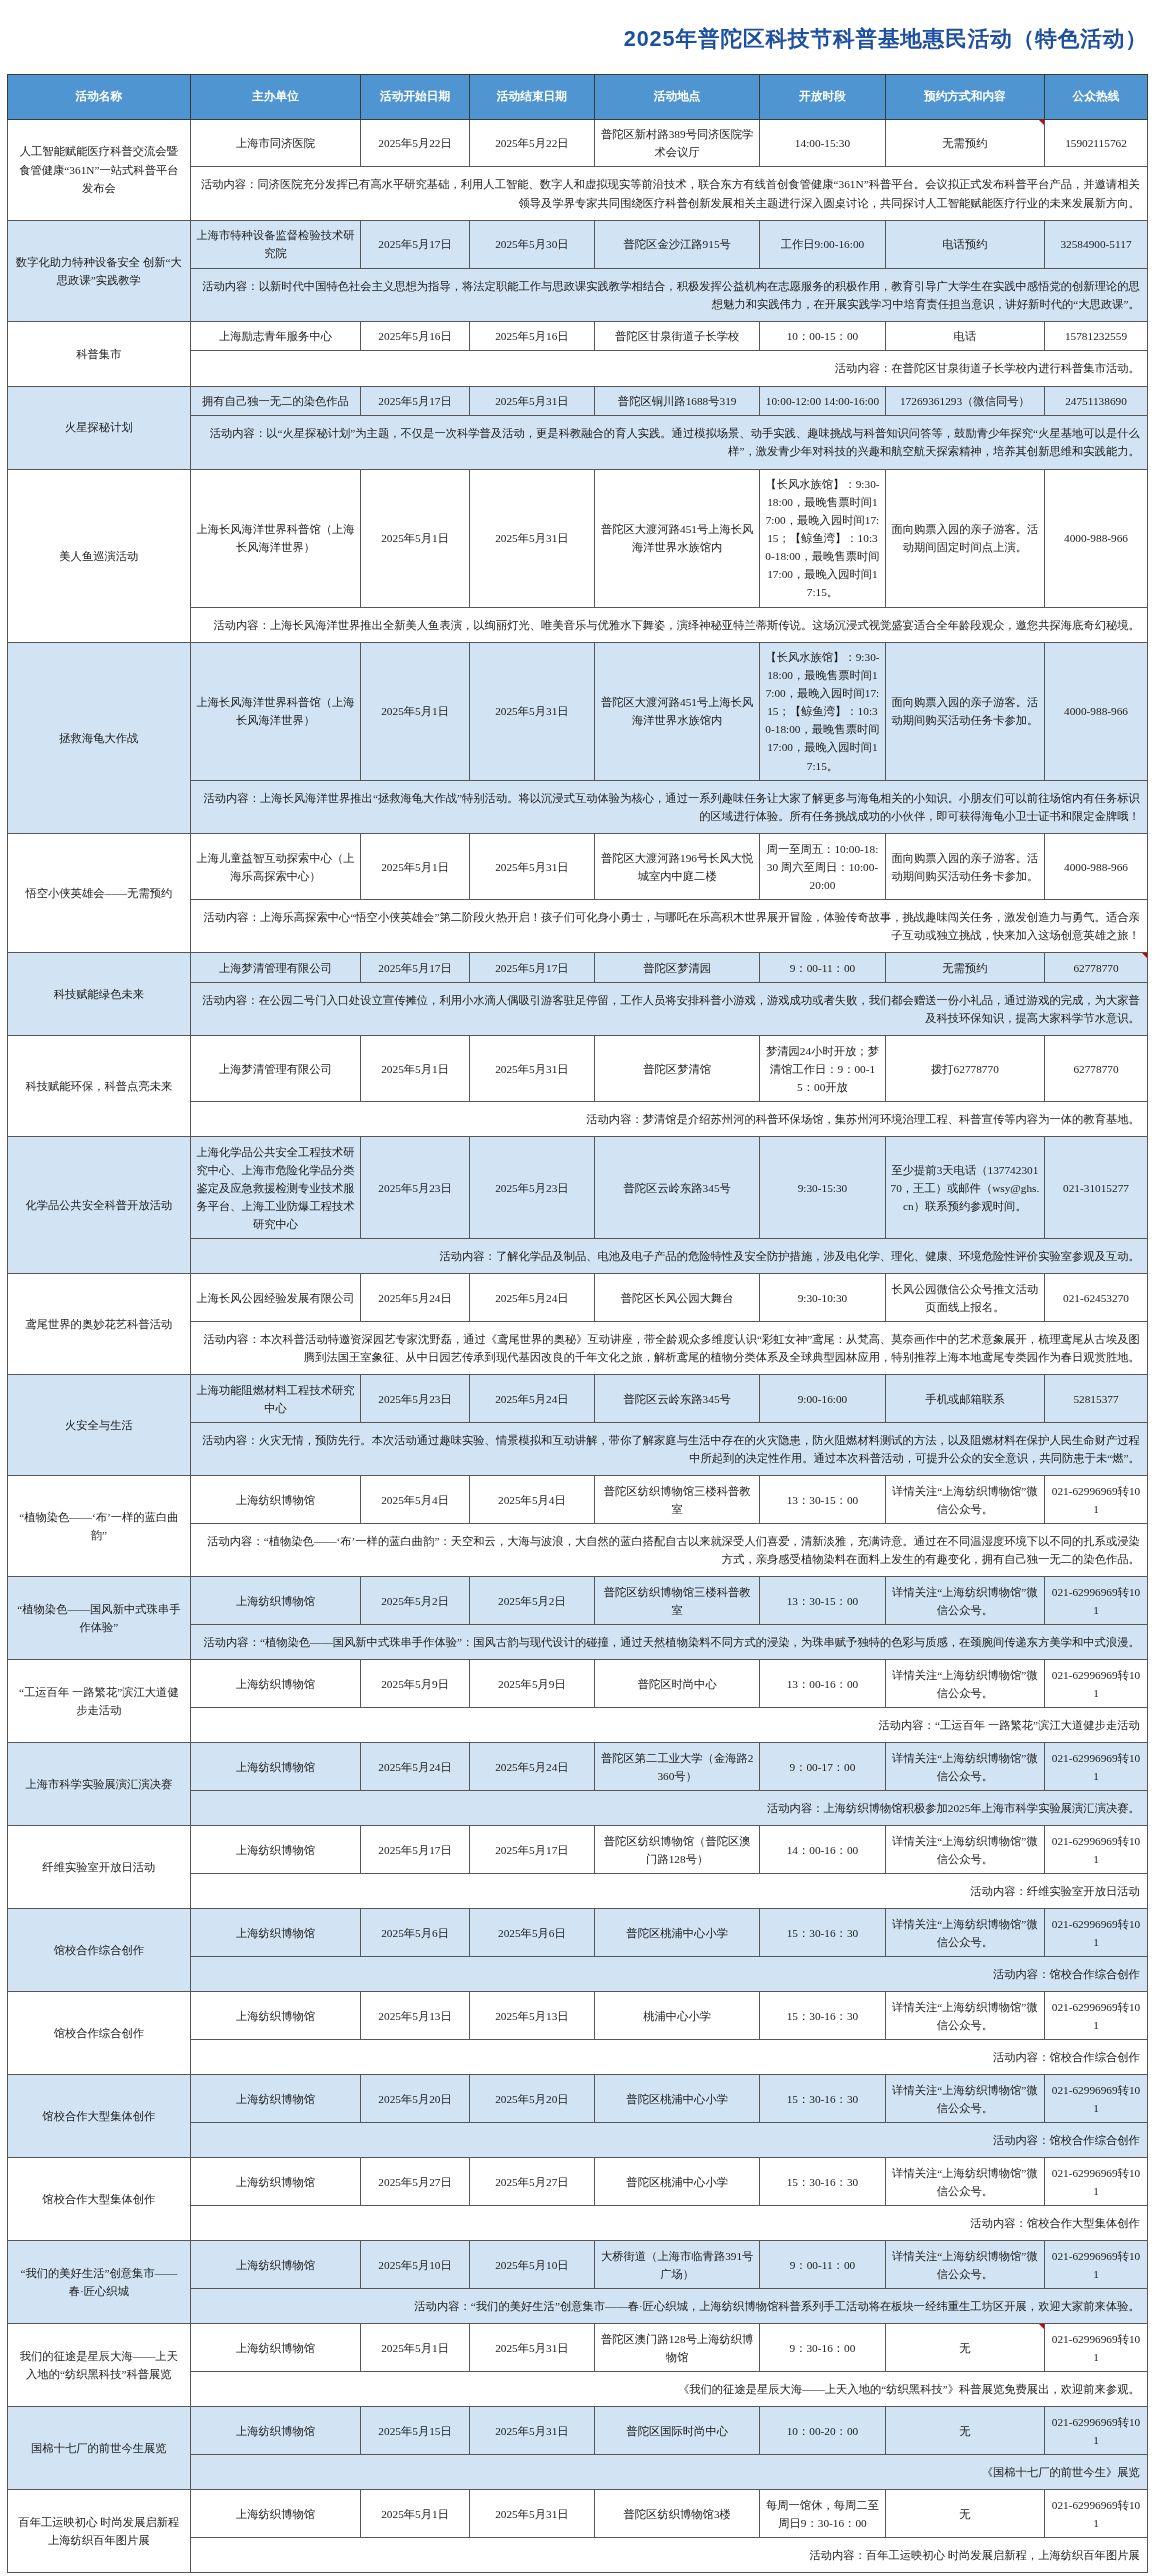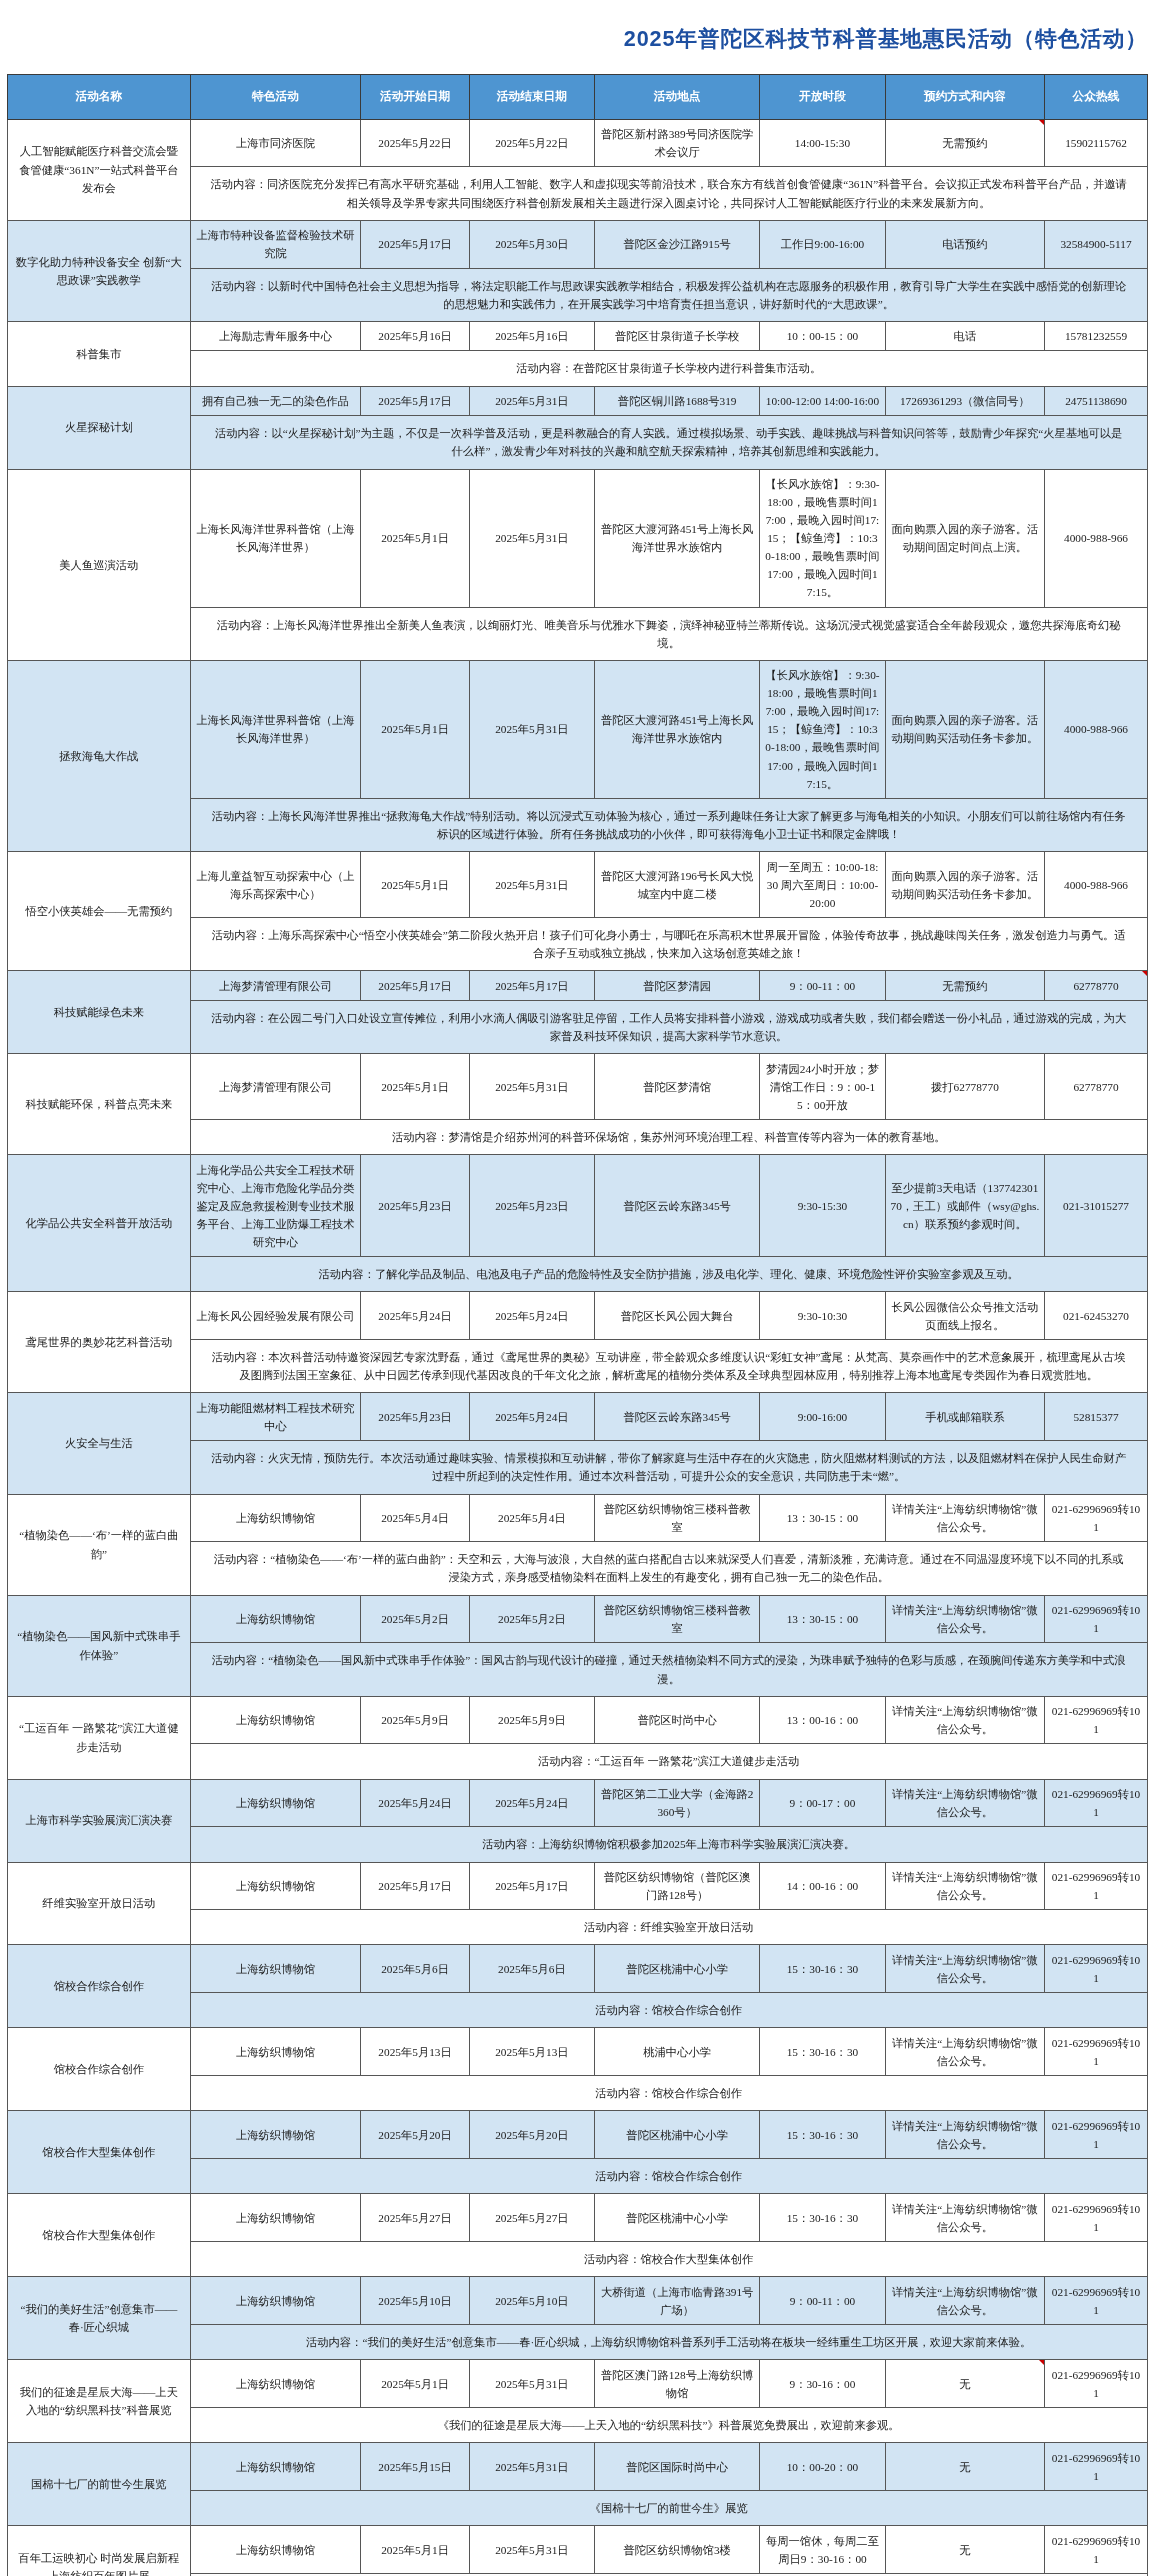--- a/index.html
+++ b/index.html
@@ -7,21 +7,21 @@
         padding:3.6px 7.2px 23.5px 7.2px;font-family:"Liberation Serif","DejaVu Serif",serif;color:#1a1a1a;}
   .title{font-family:"Liberation Sans","DejaVu Sans",sans-serif;font-weight:bold;
          font-size:21.6px;text-align:right;padding:20px 0 21.6px 0;letter-spacing:0.9px;}
   table{width:100%;border-collapse:collapse;table-layout:fixed;border:1.8px solid #262626;}
   th{background:var(--header-bg,#4e95d1);color:#ffffff;font-weight:bold;font-size:11.7px;
      padding:13.5px 3.6px;border:0.9px solid #3a3a3a;line-height:1.4;}
   td{border:0.9px solid #565656;font-size:11.3px;padding:5.4px 4.5px;text-align:center;
      vertical-align:middle;line-height:1.6;word-break:break-all;position:relative;}
   tr.group-start td{border-top:1.8px solid #262626;}
   tr.stripe td{background:var(--stripe-bg,#d2e4f3);}
-  td.content-cell{text-align:center;padding:8px 20px;}
+  td.content-cell{text-align:right;padding:8px 7px;}
   td.name-cell{padding:5.4px 7.2px;}
   td.flag-corner:after{content:"";position:absolute;top:0;right:0;width:0;height:0;
      border-top:5.4px solid var(--flag-color,#cc0000);border-left:5.4px solid transparent;}
 </style>
 </head>
 <body>
 
 <div class="page">
   <div class="title" style="color: rgb(29, 79, 160);">2025年普陀区科技节科普基地惠民活动（特色活动）</div>
 
@@ -32,21 +32,21 @@
         <col style="width:9.5%">
         <col style="width:11%">
       <col style="width:14.5%">
         <col style="width:11%">
         <col style="width:14%">
         <col style="width:9%">
     </colgroup>
     <thead>
       <tr>
         <th>活动名称</th>
-        <th>特色活动</th>
+        <th>主办单位</th>
         <th>活动开始日期</th>
         <th>活动结束日期</th>
         <th>活动地点</th>
         <th>开放时段</th>
         <th>预约方式和内容</th>
         <th>公众热线</th>
       </tr>
     </thead>
     <tbody>
         <tr class="group-start">

